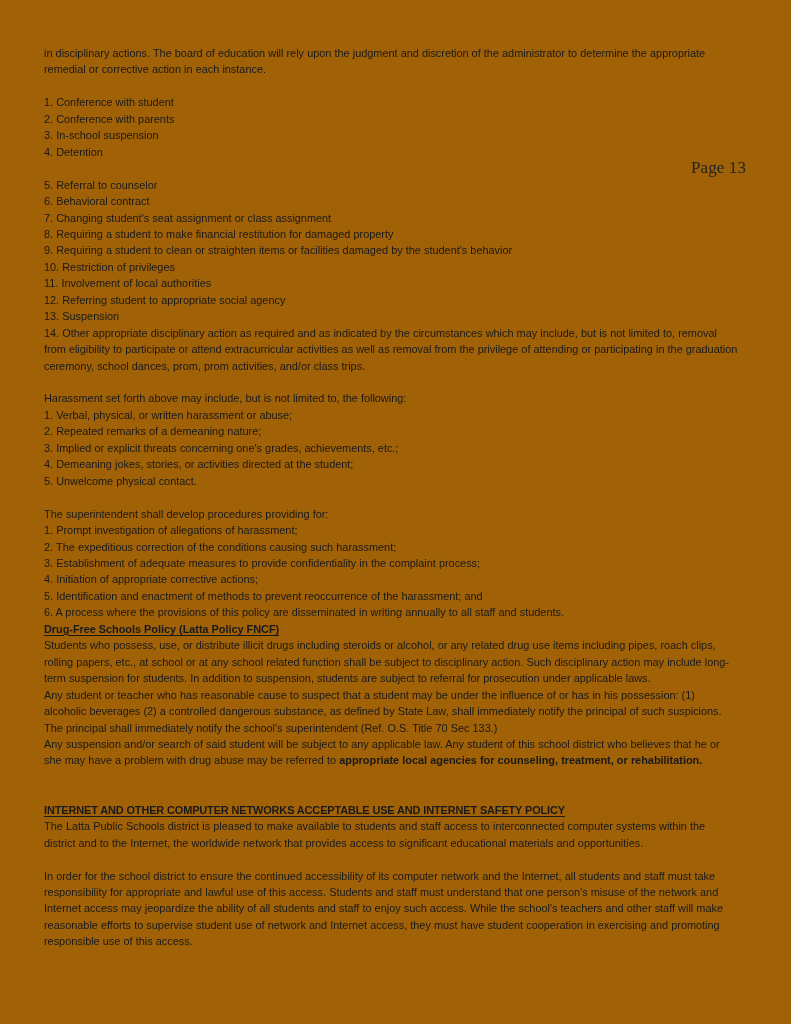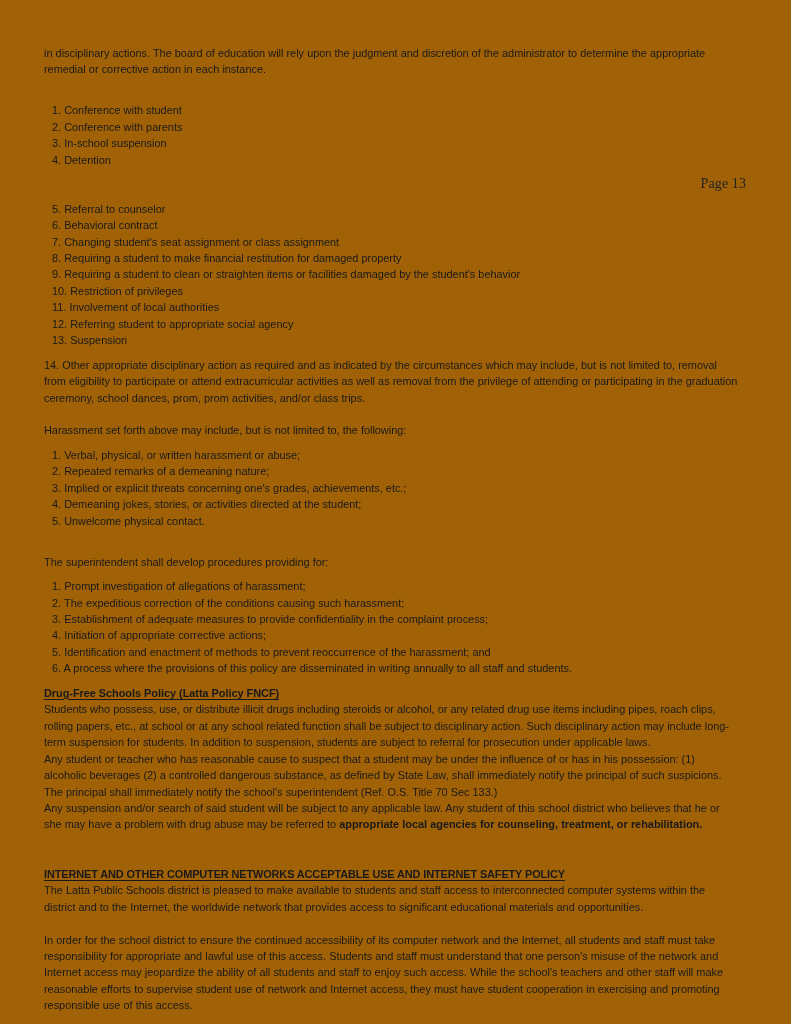--- a/index.html
+++ b/index.html
@@ -76,29 +76,29 @@
   }
 
   b, .bold {
     font-weight: bold;
   }
   .gap-blank { height: 16.45px; }
 
   .page-number {
     text-align: right;
     font-family: "Liberation Serif", "DejaVu Serif", serif;
-    font-size: 14px;
+    font-size: 17px;
     line-height: 16.45px;
     color: #232323;
     margin: 0;
     padding-right: 4px;
     letter-spacing: 0.1px;
   }
 
-  .block { margin: 8px; padding: 0; }
+  .block { margin: 0; padding: 0; }
 </style>
 </head>
 <body>
 
 <div class="page">
   <div class="content">
 
     <p class="para">in disciplinary actions. The board of education will rely upon the judgment and discretion of the administrator to determine  the appropriate remedial or corrective action in each instance.</p>
 
     <div class="gap-blank"></div>

